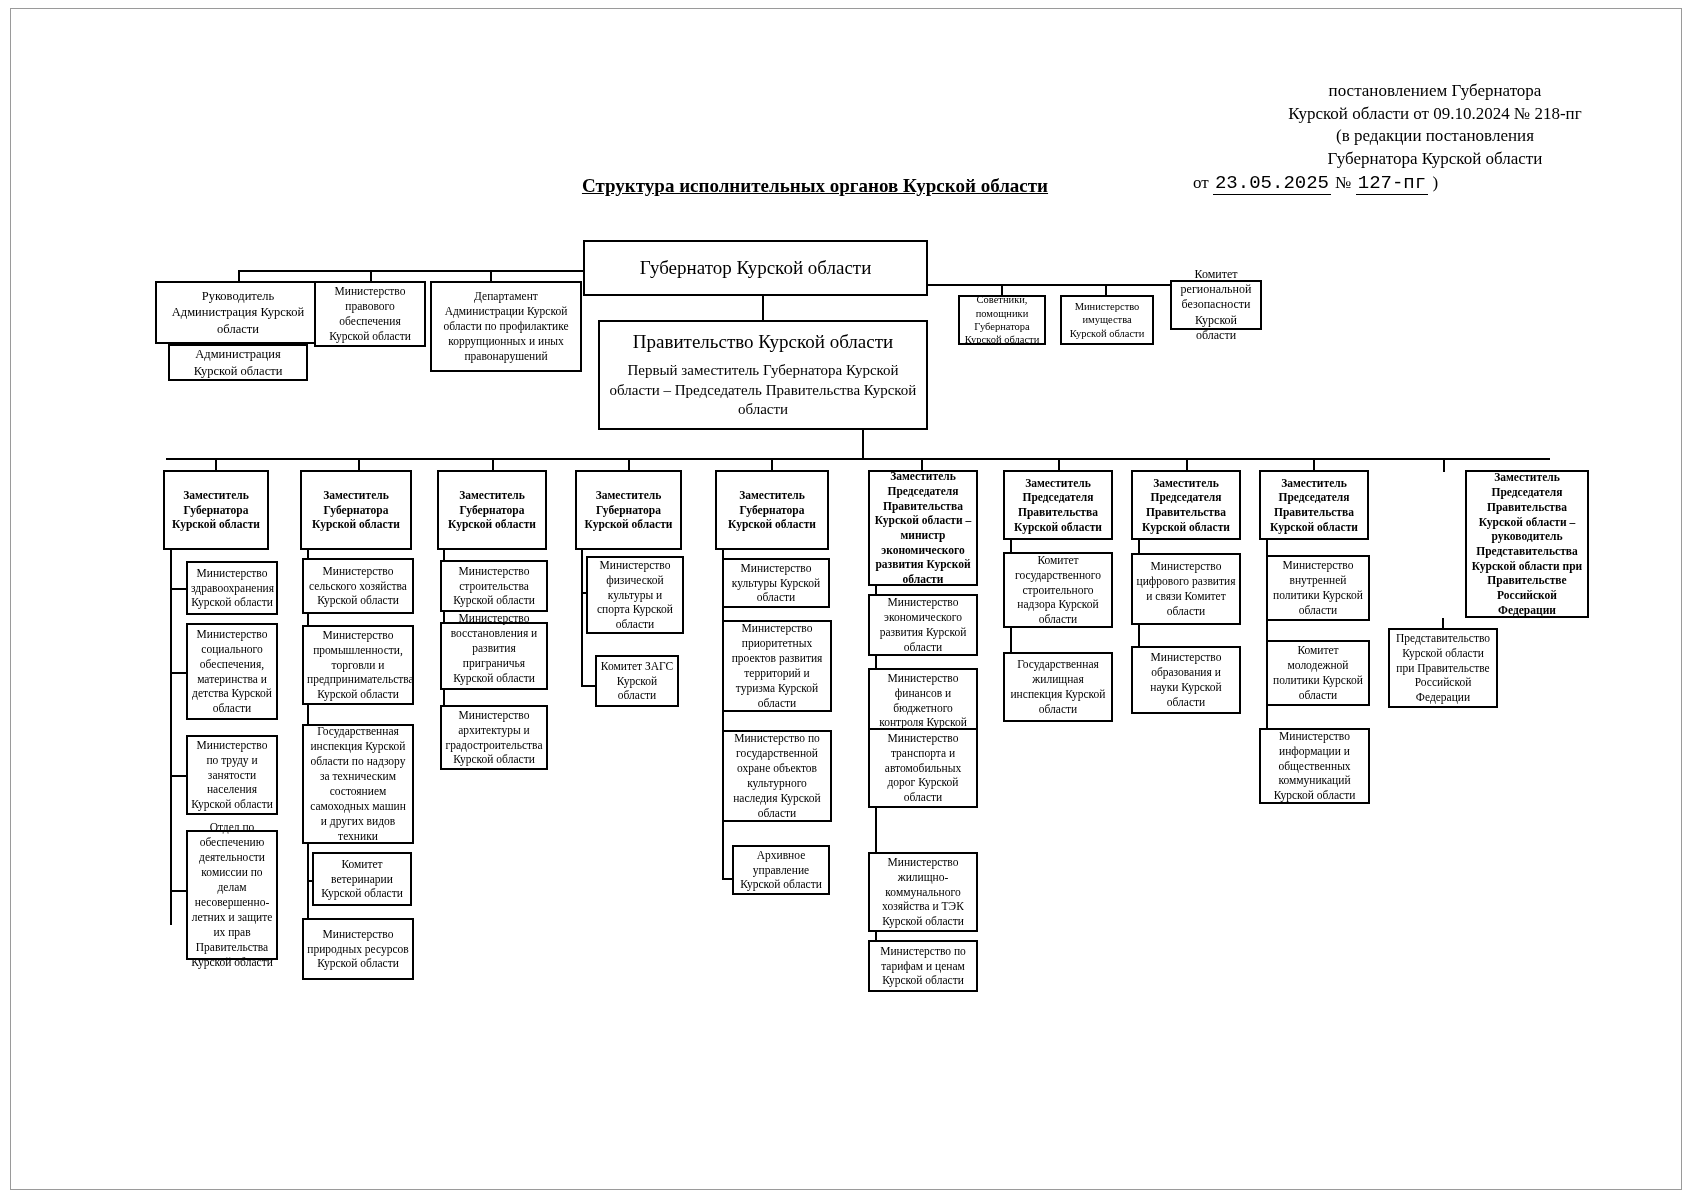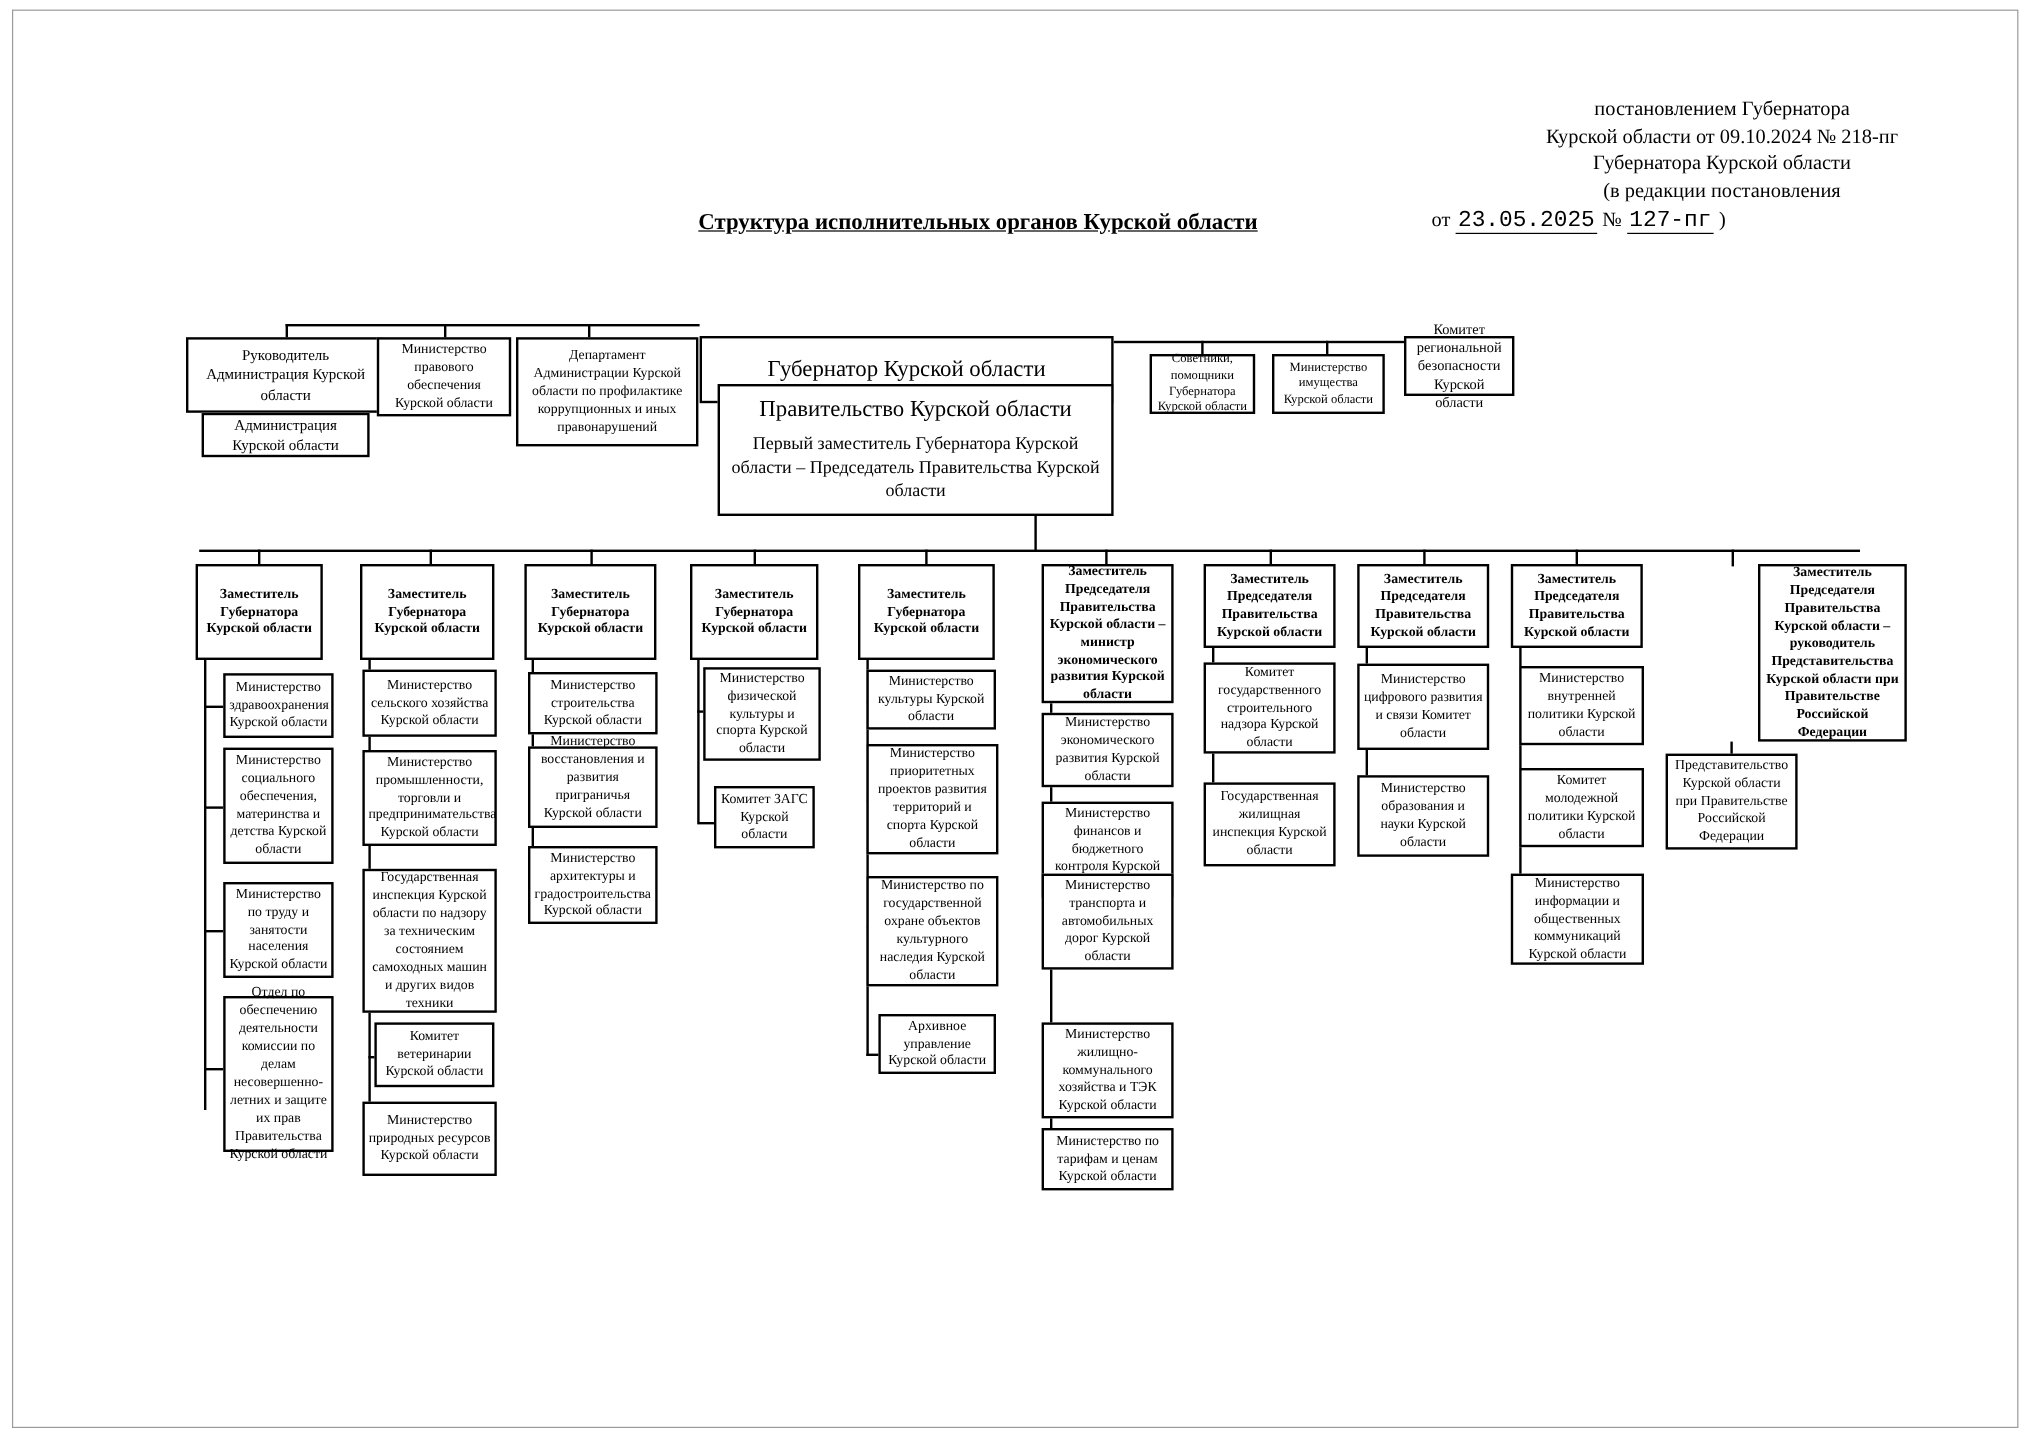--- a/index.html
+++ b/index.html
@@ -109,34 +109,34 @@
   .ln-v { width: 2px; }
 </style>
 </head>
 <body>
 
 <div class="page-frame"></div>
 
 <div class="approval">
   <div class="ln">постановлением Губернатора</div>
   <div class="ln">Курской области от 09.10.2024 № 218-пг</div>
+  <div class="ln">(в редакции постановления</div>
   <div class="ln">Губернатора Курской области</div>
-  <div class="ln">(в редакции постановления</div>
   <div class="handline">
     <span>от</span>
     <span class="hw">23.05.2025</span>
     <span>№</span>
     <span class="hw">127-пг</span>
     <span>)</span>
   </div>
 </div>
 
 <div class="chart-title">Структура исполнительных органов Курской области</div>
 
-<div class="node big" style="left:583px; top:240px; width:345px; height:56px;margin-top:40px;">
+<div class="node big" style="left:583px; top:240px; width:345px; height:56px;">
   <span>Губернатор Курской области</span>
 </div>
 
 <div class="node big" style="left:598px; top:320px; width:330px; height:110px; flex-direction:column; justify-content:flex-start; padding-top:8px;">
   <span style="font-size:19px;">Правительство Курской области</span>
   <span style="font-size:15px; line-height:1.3; margin-top:8px;">Первый заместитель Губернатора Курской области – Председатель Правительства Курской области</span>
 </div>
 
 <div class="ln-v" style="left:762px; top:296px; height:24px;"></div>
 
@@ -279,21 +279,21 @@
 <div class="ln-v" style="left:722px; top:550px; height:330px;"></div>
 <div class="ln-h" style="left:722px; top:584px; width:14px;"></div>
 <div class="ln-h" style="left:722px; top:666px; width:14px;"></div>
 <div class="ln-h" style="left:722px; top:772px; width:14px;"></div>
 <div class="ln-h" style="left:722px; top:878px; width:14px;"></div>
 
 <div class="node small" style="left:722px; top:558px; width:108px; height:50px;">
   <span>Министерство культуры Курской области</span>
 </div>
 <div class="node small" style="left:722px; top:620px; width:110px; height:92px;">
-  <span>Министерство приоритетных проектов развития территорий и спорта Курской области</span>
+  <span>Министерство приоритетных проектов развития территорий и туризма Курской области</span>
 </div>
 <div class="node small" style="left:722px; top:730px; width:110px; height:92px;">
   <span>Министерство по государственной охране объектов культурного наследия Курской области</span>
 </div>
 <div class="node small" style="left:732px; top:845px; width:98px; height:50px;">
   <span>Архивное управление Курской области</span>
 </div>
 
 <div class="node mid" style="left:868px; top:470px; width:110px; height:116px;">
   <span>Заместитель Председателя Правительства Курской области – министр экономического развития Курской области</span>

